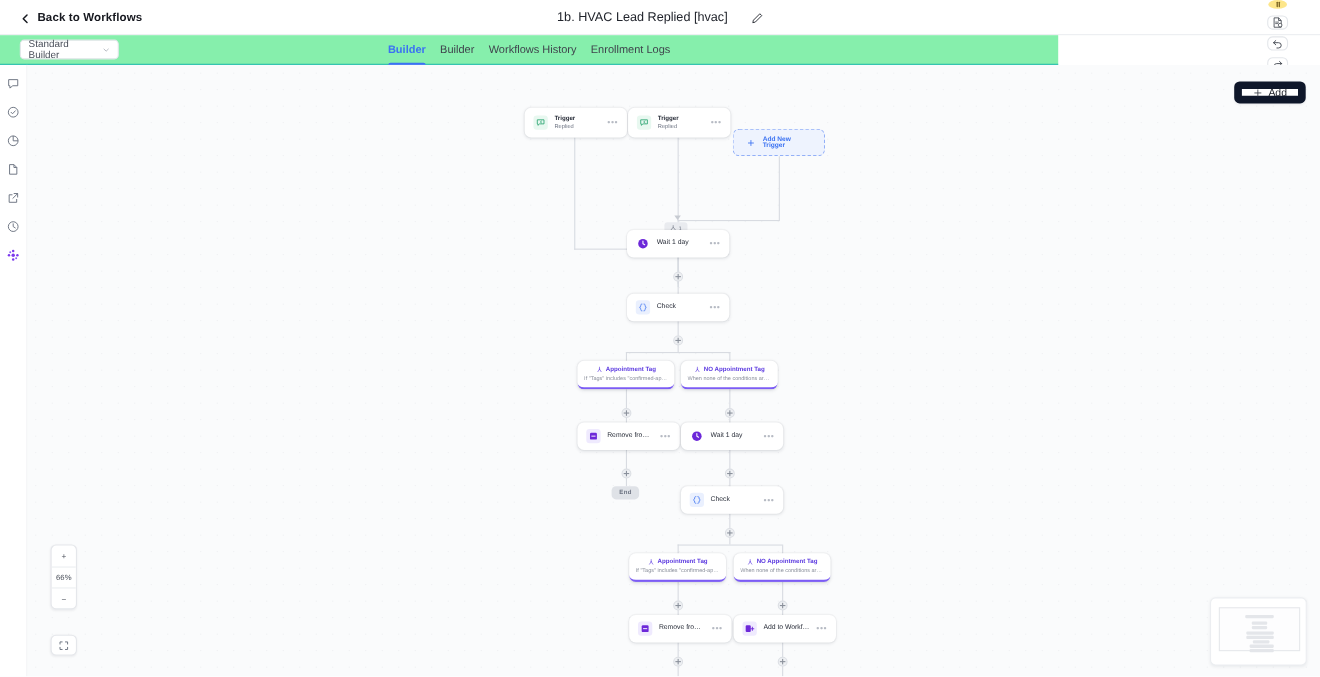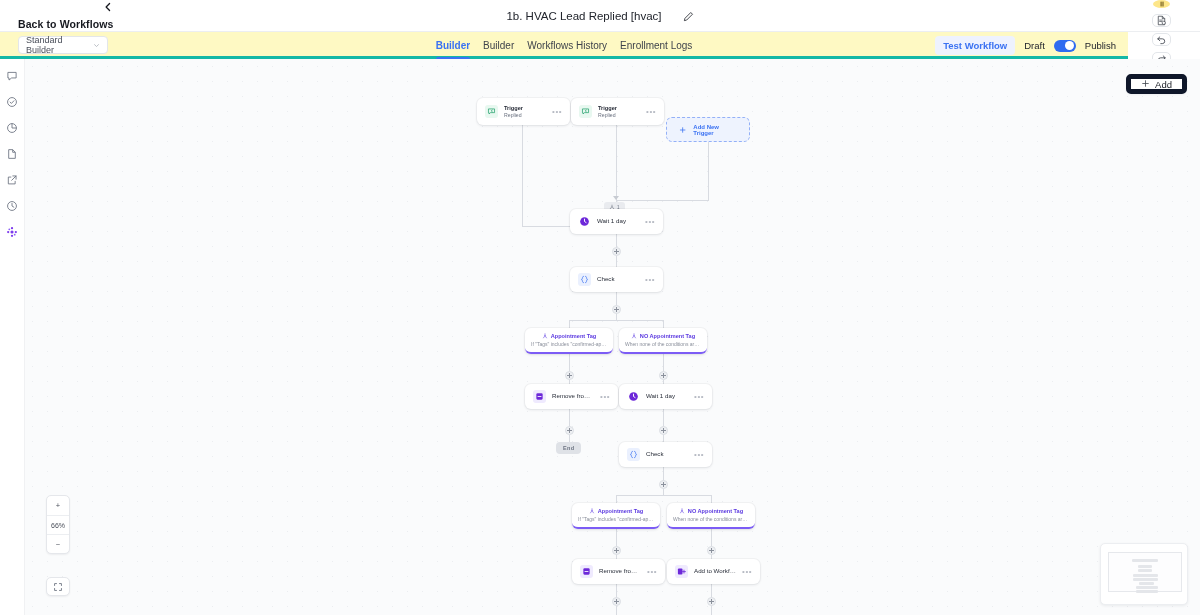--- a/index.html
+++ b/index.html
@@ -13,21 +13,21 @@
   #app { position: relative; width: 1200px; height: 615px; }
 
   
   .topbar {
     position: absolute; top: 0; left: 0; width: 1200px; height: 32px;
     background: #fff; display: flex; align-items: center;
     border-bottom: 1px solid #eceef1;
   }
   .back-link {
     display: flex; align-items: flex-end; gap: 6px;
-    margin-left: 18px; cursor: pointer; flex-direction: column;
+    margin-left: 18px; cursor: pointer;
   }
   .back-link .chev { width: 10px; height: 10px; display: block; }
   .back-label { font-size: 10.5px; color: #16181f; font-weight: 600; letter-spacing: .1px; }
 
   .title-wrap {
     position: absolute; left: 0; right: 0; top: 0; height: 32px;
     display: flex; align-items: center; justify-content: center; gap: 21px;
     pointer-events: none;
   }
   .wf-title { font-size: 11.5px; color: #21242c; font-weight: 500; }
@@ -49,22 +49,22 @@
   }
   .saved-btn {
     height: 19px; padding: 0 11px; border-radius: 5px;
     background: #8aa4f2; color: #fff; font-size: 9.5px; font-weight: 500;
     display: flex; align-items: center; justify-content: center; cursor: pointer;
     margin-left: 4px;
   }
 
   
   .tabbar {
-    position: absolute; top: 32px; left: 0; width: 1128px; height: 27px;
-    background: #fef9c3; border-bottom: 3px solid #14b8a6;
+    position: absolute; top: 32px; left: 0; width: 962px; height: 27px;
+    background: #86efac; border-bottom: 1px solid #14b8a6;
   }
   .builder-select {
     position: absolute; left: 18px; top: 4px;
     width: 90px; height: 18px; border: 1px solid #e3e6ea; border-radius: 4px;
     background: #fff; display: flex; align-items: center; padding: 0 7px;
     font-size: 9px; color: #4a4f5a; cursor: pointer; justify-content: space-between;
   }
   .tabs {
     position: absolute; left: 0; right: 0; top: 0; height: 27px;
     display: flex; align-items: center; justify-content: center; gap: 13px;
@@ -113,22 +113,22 @@
     background: #fafbfc; overflow: hidden;
   }
   .canvas::before {
     content: ""; position: absolute; inset: 0;
     background-image: radial-gradient(#e6e8ec 0.7px, transparent 0.7px);
     background-size: 15px 15px; opacity: .75;
   }
 
   .add-btn {
     position: absolute; right: 13px; top: 15px;
-    height: 20px; padding: 0 10px; background: #fff; border: 5px solid #0f172a;
-    border-radius: 5px; display: flex; gap: 5px;
+    height: 20px; padding: 0 10px; background: #fff; border: 7px solid #0f172a;
+    border-radius: 5px; display: flex; align-items: center; gap: 5px;
     font-size: 9.5px; color: #21242c; cursor: pointer;
     box-shadow: 0 1px 2px rgba(16,24,40,.05);
   }
 
   
   .node {
     position: absolute; background: #fff; border-radius: 6px;
     box-shadow: 0 1px 3px rgba(16,24,40,.09), 0 0 0 1px rgba(16,24,40,.03);
     display: flex; align-items: center; padding: 0 8px; gap: 6px; cursor: pointer;
   }
@@ -285,28 +285,20 @@
       </svg>
     </div>
 
     <div class="tabs">
       <div class="tab active">Builder</div>
       <div class="tab">Builder</div>
       <div class="tab">Workflows History</div>
       <div class="tab">Enrollment Logs</div>
     </div>
 
-    <div class="tab-right">
-      <div class="test-wf">Test Workflow</div>
-      <span class="draft-label">Draft</span>
-      <div class="toggle">
-        <div class="knob"></div>
-      </div>
-      <span class="publish-label">Publish</span>
-    </div>
   </div>
 
   <div class="rail">
     <div class="rail-icon">
       <svg width="12" height="12" viewBox="0 0 16 16">
         <path d="M2.5 3.2h11v7.4h-6L4 13.4v-2.8H2.5z" fill="none" stroke="#6b7280" stroke-width="1.15" stroke-linejoin="round"></path>
       </svg>
     </div>
     <div class="rail-icon">
       <svg width="12" height="12" viewBox="0 0 16 16">

